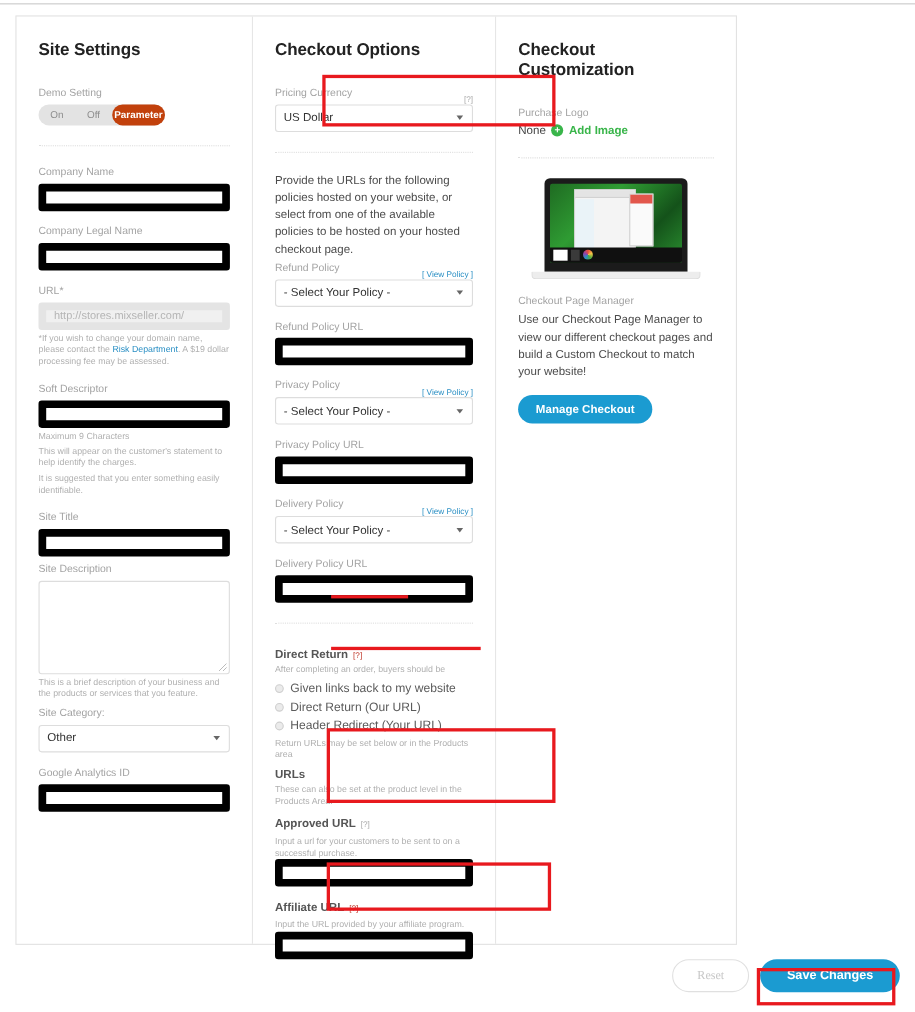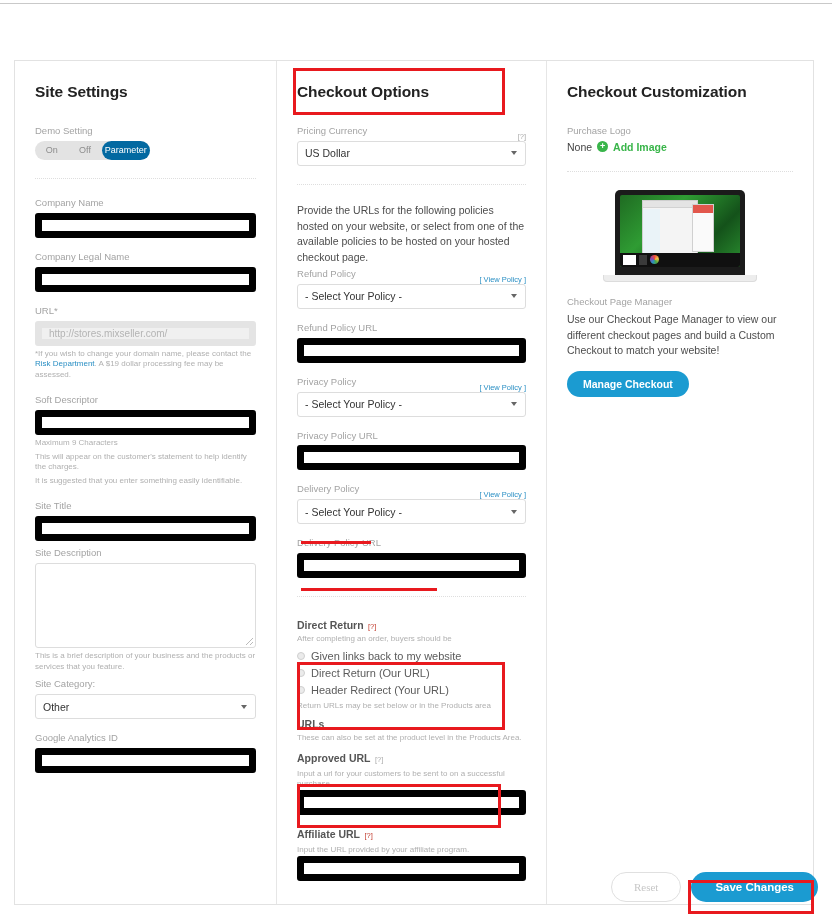--- a/index.html
+++ b/index.html
@@ -9,25 +9,24 @@
     background:#ffffff;
     font-family:"Liberation Sans", sans-serif;
     color:#444;
     position:relative;
     overflow:hidden;
   }
   .topbar { height:4px; background:#fff; border-bottom:1px solid #c9c9c9; }
 
   .card {
     position:absolute; left:14px; top:14px;
-    width:800px; height:845px;
+    width:656px; height:845px;
     background:#fff;
     border:1px solid #e2e2e2;
     display:flex;
-    margin-top:46px;
   }
   .col { position:relative; height:100%; padding:22px 20px 0 20px; }
   .col-1 { width:264px; border-right:1px solid #e6e6e6; }
   .col-2 { width:272px; border-right:1px solid #e6e6e6; }
   .col-3 { width:268px; }
 
   h2.col-title {
     margin:0 0 24px 0;
     font-size:15.5px; font-weight:bold; color:#222;
     letter-spacing:-0.1px;
@@ -76,21 +75,21 @@
 
   .hint { font-size:8px; color:#b0b0b0; line-height:1.35; margin:3px 0 0 0; }
   .hint .lnk { color:#2a8fc4; }
   .gap { height:13px; }
   .dotted { border-top:1px dotted #dedede; margin:18px 0; }
 
   
   .toggle { display:flex; align-items:center; background:#e3e3e3; border-radius:11px; width:115px; height:19px; }
   .toggle div { flex:1; text-align:center; font-size:9px; color:#8d8d8d; line-height:19px; }
   .toggle .on-pill {
-    background:#0369a1; color:#fff; font-weight:normal; border-radius:11px;
+    background:#c2410c; color:#fff; font-weight:bold; border-radius:11px;
     height:19px; flex:1.45; font-size:9px;
   }
 
   .help { font-size:7.5px; color:#c0392b; }
   .help.gray { color:#aaa; }
   .viewpolicy { font-size:7.5px; color:#2a8fc4; }
 
   .para { font-size:10.5px; color:#4c4c4c; line-height:1.5; margin:0 0 2px 0; }
 
   .radio-row { display:flex; align-items:center; gap:6px; margin:5px 0; }

